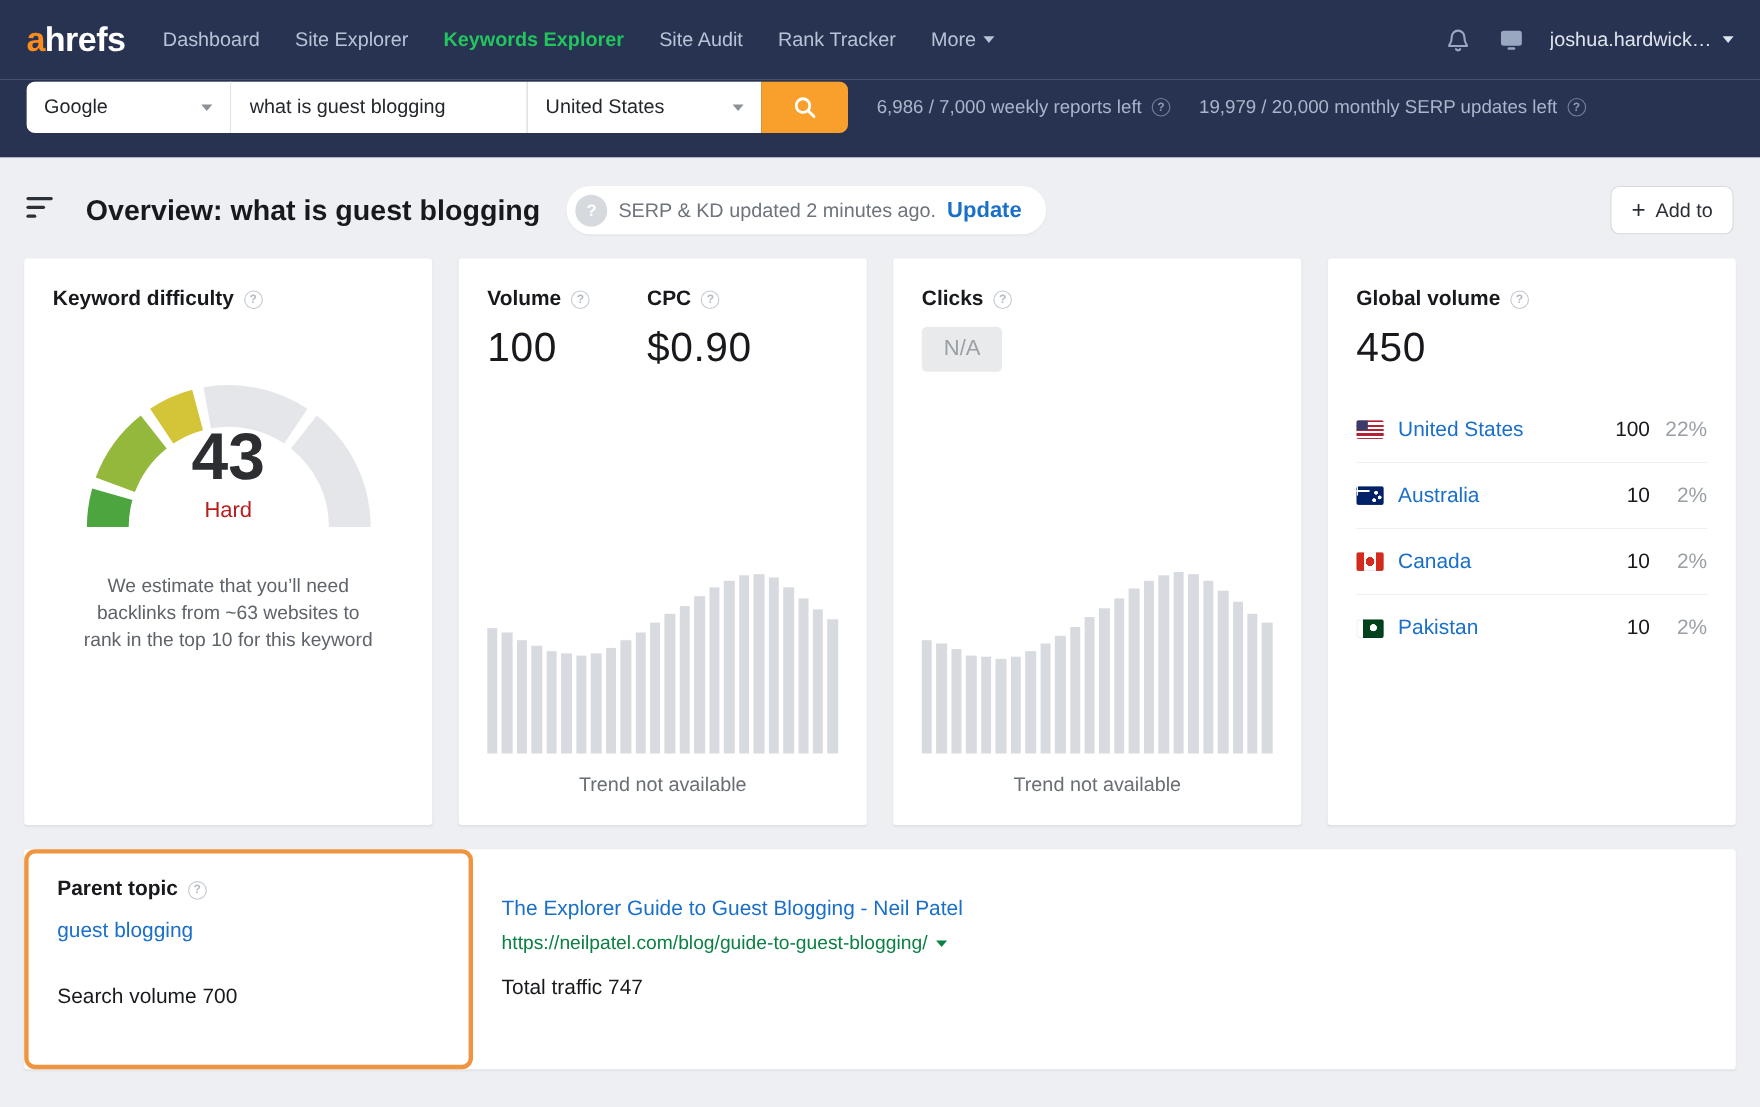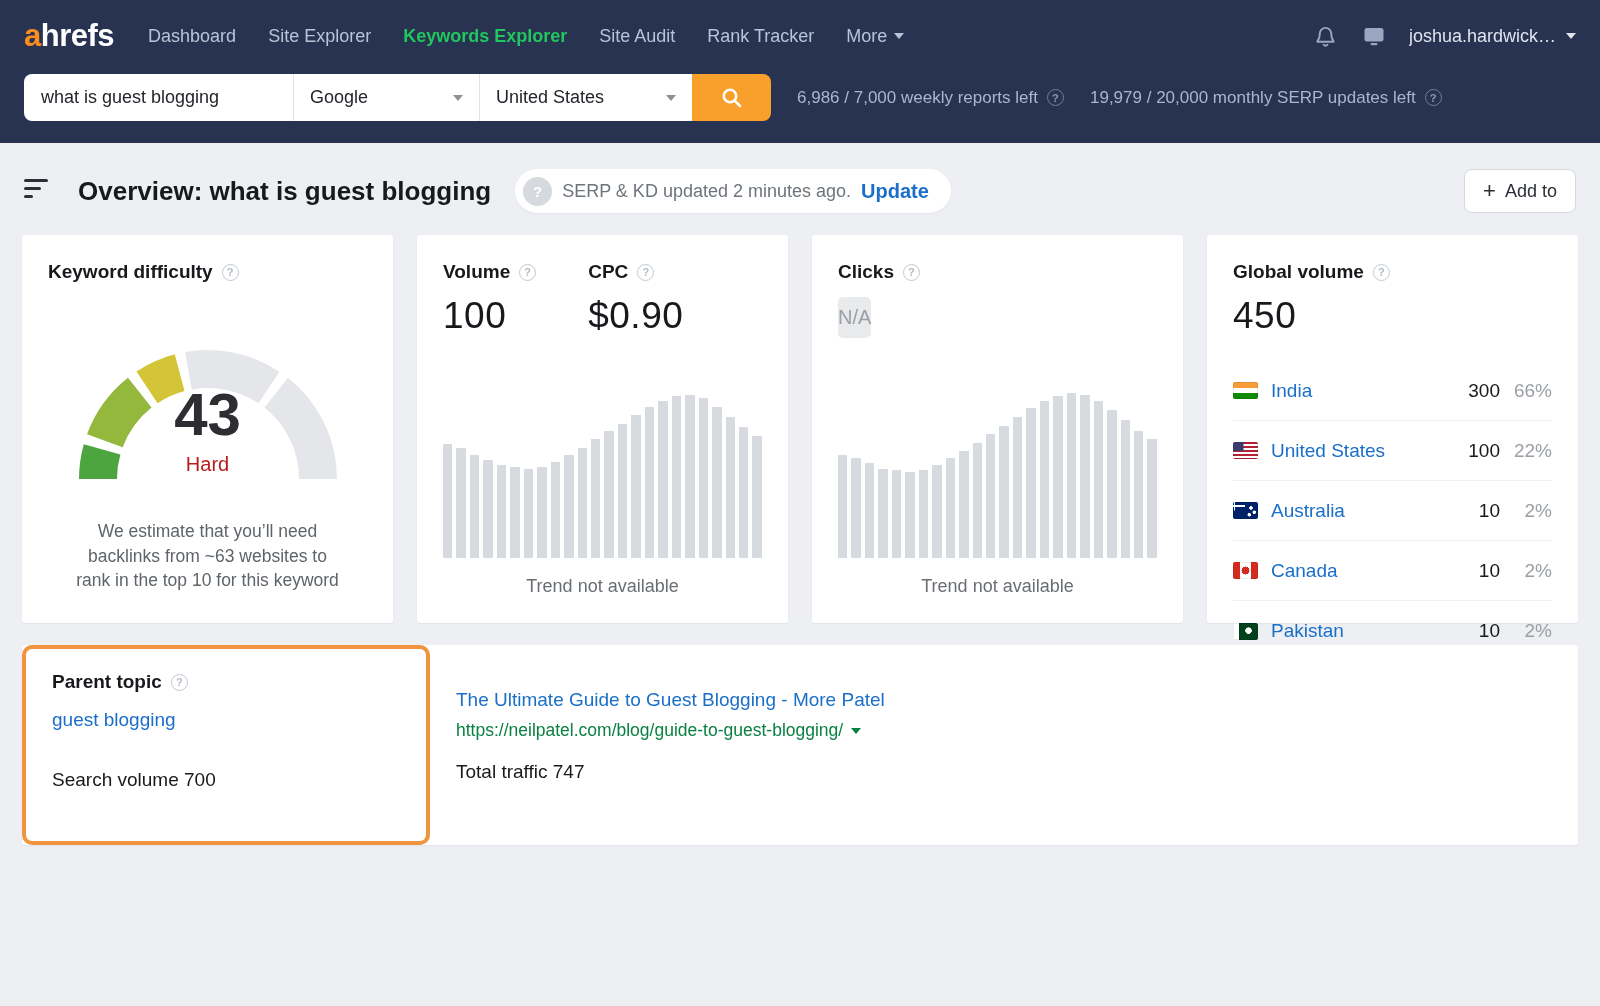--- a/index.html
+++ b/index.html
@@ -47,38 +47,38 @@
   .page-title { font-size:26px; font-weight:700; color:#17191c; }
   .update-pill { margin-left:24px; background:#fff; border-radius:24px; height:44px; display:flex; align-items:center; gap:10px; padding:0 22px 0 8px; box-shadow:0 1px 2px rgba(20,30,50,.05); }
   .pill-icon { width:29px; height:29px; border-radius:50%; background:#d6dadf; color:#fff; font-weight:700; font-size:15px; display:flex; align-items:center; justify-content:center; }
   .pill-text { color:#6e747c; font-size:18px; }
   .pill-link { color:#1a6fc9; font-size:20px; font-weight:700; cursor:pointer; text-decoration:none; }
   .addto-btn { margin-left:auto; height:44px; background:#fff; border:1px solid #d5d9de; border-radius:8px; padding:0 18px; font-size:18px; color:#2b2f35; display:flex; align-items:center; gap:9px; cursor:pointer; font-family:"Liberation Sans",sans-serif;}
   .plus { font-size:22px; line-height:1; color:#2b2f35; font-weight:400; }
 
   
   .cards { display:flex; gap:24px; padding:0 22px; }
-  .card { background:#fff; flex:1 1 0; height:388px; padding:26px; box-shadow:0 1px 2px rgba(20,30,50,.06); border-radius:3px; display:flex; flex-direction:column; position:relative; }
+  .card { background:#fff; flex:1 1 0; height:515px; padding:26px; box-shadow:0 1px 2px rgba(20,30,50,.06); border-radius:3px; display:flex; flex-direction:column; position:relative; }
   .card-title-row { display:flex; align-items:center; gap:9px; }
   .card-title { font-size:19px; font-weight:700; color:#17191c; }
   .big-value { font-size:37px; color:#17191c; margin-top:12px; letter-spacing:0.5px;}
   .dual { display:flex; gap:52px; }
 
   
   .gauge-wrap { position:relative; width:300px; margin:44px auto 0; }
   .gauge-overlay { position:absolute; left:0; right:0; top:58px; text-align:center; }
   .gauge-value { font-size:60px; font-weight:700; color:#2c2e31; line-height:1; }
   .gauge-label { font-size:20px; color:#b91c1c; margin-top:8px; }
   .kd-desc { margin-top:26px; color:#5f646a; font-size:17.5px; line-height:1.4; text-align:center; width:268px; align-self:center; }
 
   
   .trend { margin-top:auto; display:flex; align-items:flex-end; gap:4px; height:172px; }
   .trend .bar { flex:1 1 0; background:#d7dade; }
   .trend-note { margin-top:18px; text-align:center; color:#696e74; font-size:18px; }
-  .na-badge { display:inline-block; margin-top:14px; background:#e9eaec; color:#9aa0a6; font-size:20px; padding:9px 0; border-radius:5px; align-self:flex-start;}
+  .na-badge { display:inline-block; margin-top:14px; background:#e9eaec; color:#9aa0a6; font-size:20px; padding:9px 20px; border-radius:5px; align-self:flex-start;}
 
   
   .country-list { margin-top:24px; }
   .country-row { display:flex; align-items:center; height:60px; border-bottom:1px solid #eef0f2; }
   .country-row:last-child { border-bottom:none; }
   .flag { width:25px; height:17px; border-radius:2px; margin-right:13px; flex:0 0 auto; box-shadow:0 0 0 1px rgba(0,0,0,.08) inset; background-size:cover; }
   .flag.in { background:linear-gradient(180deg,#f89c38 0 33%,#ffffff 33% 66%,#128807 66%); }
   .flag.us { background:
       linear-gradient(#3c3b6e,#3c3b6e) left top / 42% 53% no-repeat,
       repeating-linear-gradient(180deg,#b22234 0 2px,#ffffff 2px 4px); }
@@ -150,26 +150,26 @@
     </span>
     <span class="user">
       <span class="user-name">joshua.hardwick…</span>
       <span class="caret"></span>
     </span>
   </div>
 </div>
 
 <div class="searchrow">
   <div class="search-group">
-    <div class="seg seg-query">
-      <input type="text" value="what is guest blogging" style="">
-    </div>
     <div class="seg seg-engine">
       <span>Google</span>
       <span class="caret"></span>
+    </div>
+    <div class="seg seg-query">
+      <input type="text" value="what is guest blogging" style="">
     </div>
     <div class="seg seg-country">
       <span>United States</span>
       <span class="caret"></span>
     </div>
     <button class="seg-btn">
       <svg width="24" height="24" viewBox="0 0 24 24" fill="none" stroke="#ffffff" stroke-width="2.6" stroke-linecap="round">
           <circle cx="10" cy="10" r="6.2"></circle>
           <line x1="14.8" y1="14.8" x2="20" y2="20"></line>
         </svg>
@@ -308,26 +308,20 @@
   </div>
 
   <div class="card">
     <div class="card-title-row">
       <span class="card-title">Global volume</span>
       <span class="q-light">?</span>
     </div>
     <div class="big-value">450</div>
     <div class="country-list">
         <div class="country-row">
-          <span class="flag in"></span>
-          <a class="country-link">India</a>
-          <span class="country-value">300</span>
-          <span class="country-pct">66%</span>
-        </div>
-        <div class="country-row">
           <span class="flag us"></span>
           <a class="country-link">United States</a>
           <span class="country-value">100</span>
           <span class="country-pct">22%</span>
         </div>
         <div class="country-row">
           <span class="flag au"></span>
           <a class="country-link">Australia</a>
           <span class="country-value">10</span>
           <span class="country-pct">2%</span>
@@ -351,20 +345,20 @@
 <div class="bottom-panel">
   <div class="parent-card">
     <div class="card-title-row">
       <span class="card-title">Parent topic</span>
       <span class="q-light">?</span>
     </div>
     <a class="parent-link">guest blogging</a>
     <div class="parent-volume">Search volume 700</div>
   </div>
   <div class="result-block">
-    <a class="result-link">The Ultimate Guide to Guest Blogging - More Patel</a>
+    <a class="result-link">The Explorer Guide to Guest Blogging - Neil Patel</a>
     <div class="result-url">
       <span>https://neilpatel.com/blog/guide-to-guest-blogging/</span>
       <span class="url-caret"></span>
     </div>
     <div class="result-traffic">Total traffic 747</div>
   </div>
 </div>
 
 </body></html>

